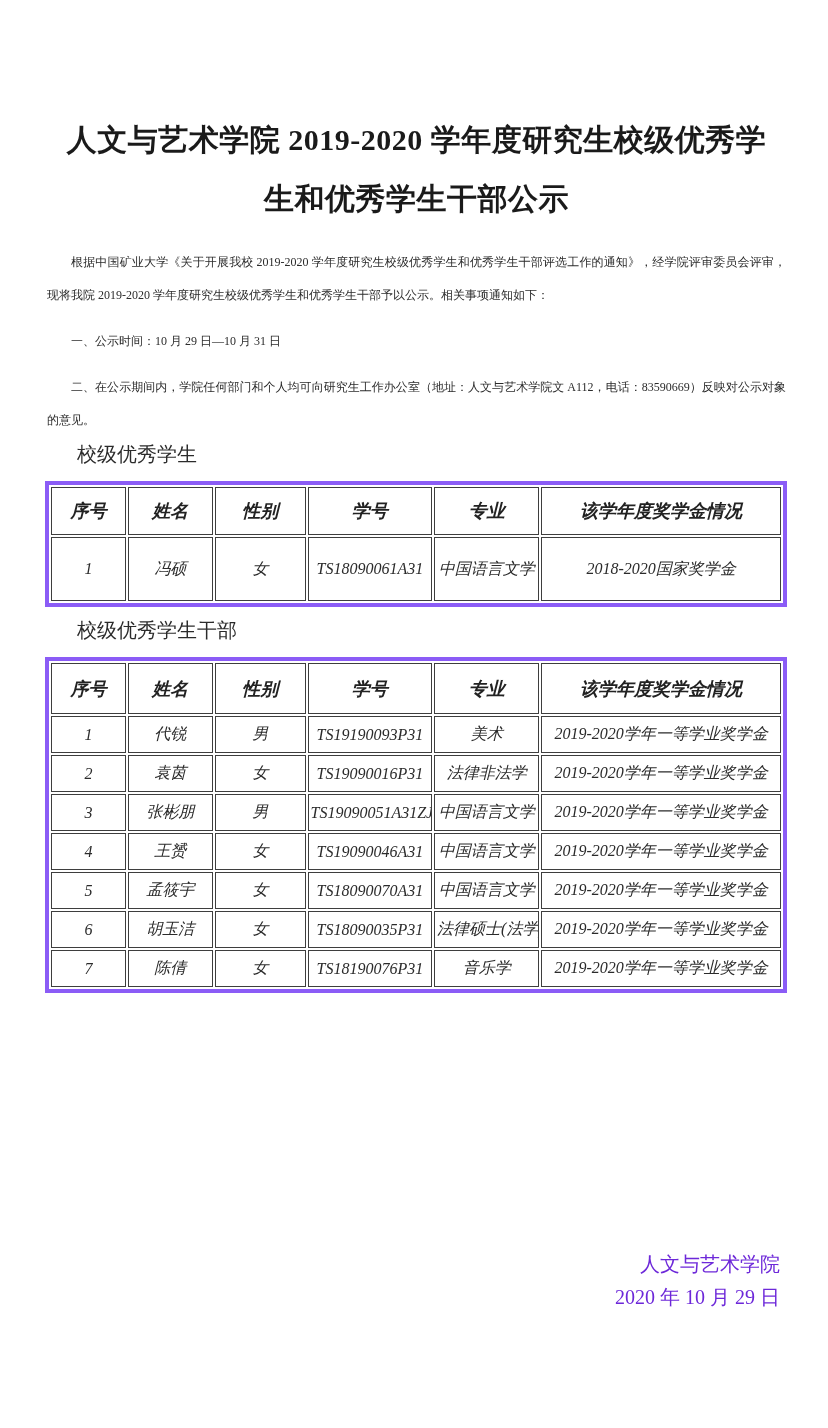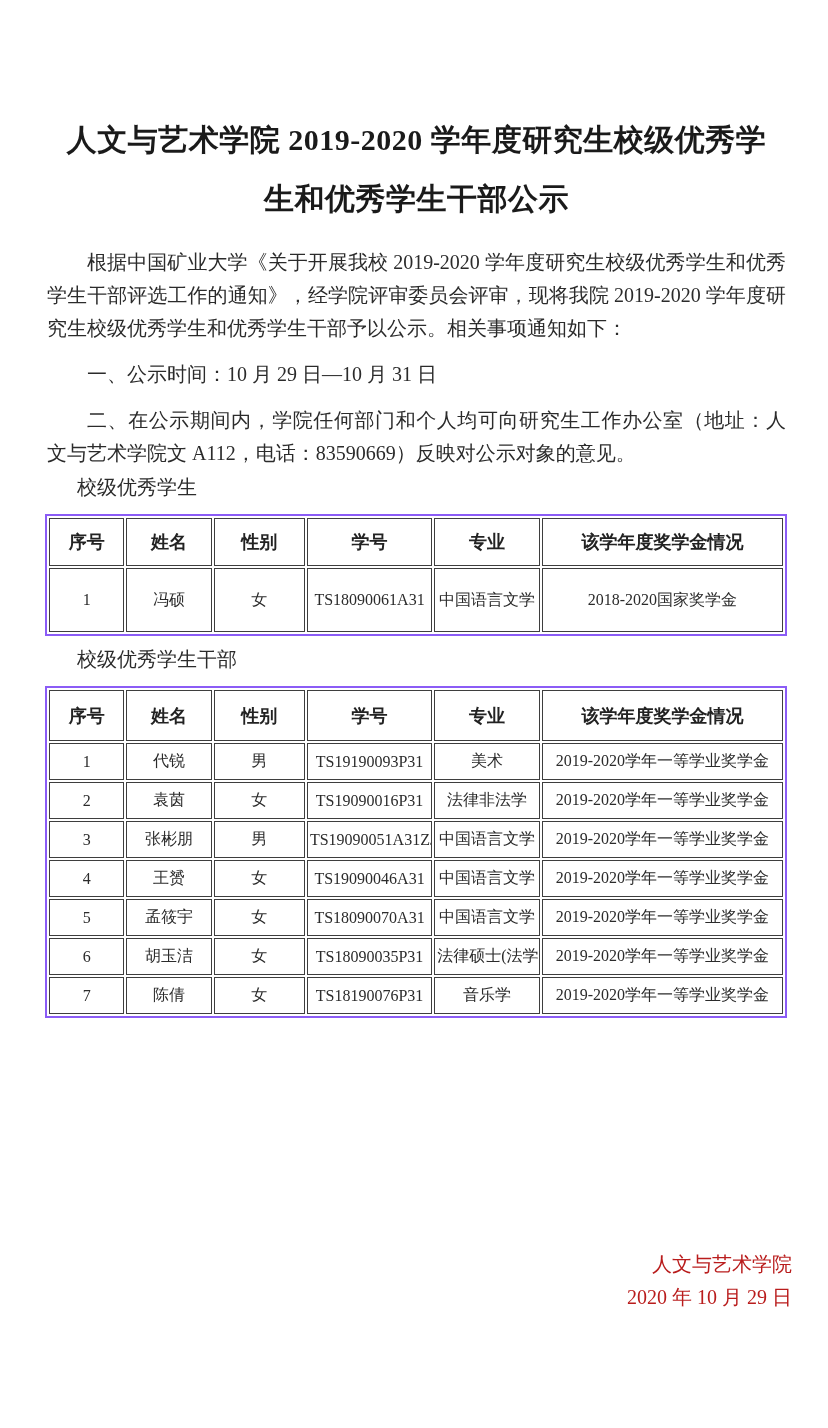--- a/index.html
+++ b/index.html
@@ -30,21 +30,21 @@
     padding-top: 110px;
     text-align: center;
     font-size: 30px;
     font-weight: bold;
     color: #1a1a1a;
     line-height: 59px;
     letter-spacing: 0.5px;
   }
   .para {
     margin: 0;
-    font-size: 20px;
+    font-size: 12px;
     line-height: 33px;
     text-align: justify;
     color: #2b2b2b;
   }
   .indent { text-indent: 2em; }
   .intro  { margin-top: 18px; }
   .item   { margin-top: 13px; }
   .section-heading {
     margin-top: 1px;
     padding-left: 30px;
@@ -53,22 +53,23 @@
     color: #2b2b2b;
   }
   .section-heading.second { margin-top: 7px; }
   table.doc-table {
     width: 742px;
     margin-left: -2px;
     margin-top: 10px;
     table-layout: fixed;
     border-collapse: separate;
     border-spacing: 2px;
-    border: 2px solid #8b5cf6;
+    border: 4px solid #8b5cf6;
     background: #ffffff;
+    font-style: italic;
   }
   table.doc-table th,
   table.doc-table td {
     border: 1px solid #3e3e3e;
     text-align: center;
     vertical-align: middle;
     padding: 0 2px;
     overflow: hidden;
   }
   table.doc-table th {
@@ -81,25 +82,25 @@
     color: #2b2b2b;
     white-space: nowrap;
   }
   table.students-table th { height: 46px; }
   table.students-table td { height: 62px; }
   table.cadres-table  th { height: 49px; }
   table.cadres-table  td { height: 35px; }
   .signature-block {
     position: absolute;
     top: 1248px;
-    right: 36px;
+    right: 48px;
     text-align: right;
     font-size: 20px;
     line-height: 33px;
-    color: #b91c1c;
+    color: #6d28d9;
   }
 </style>
 </head>
 <body>
 
 <div class="page">
   <div class="content">
 
     <h1 class="doc-title">
       <div>人文与艺术学院 2019-2020 学年度研究生校级优秀学</div>

